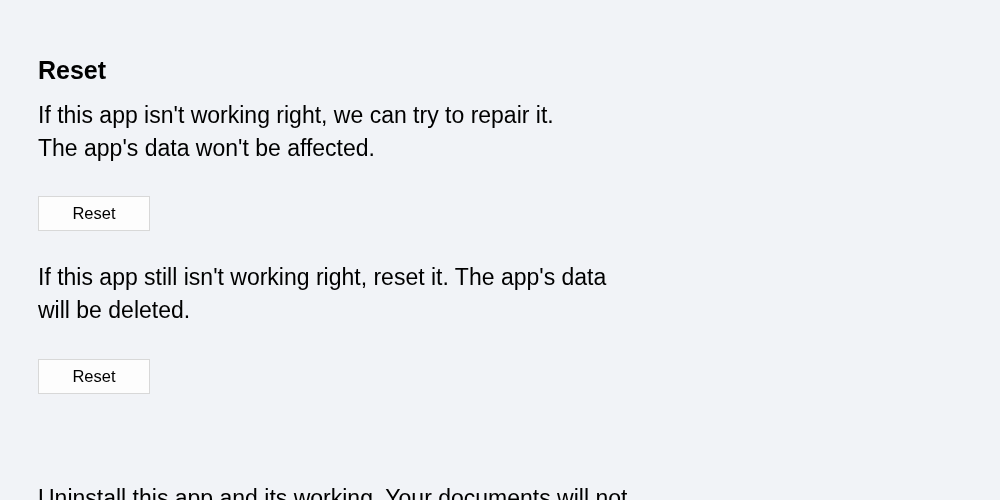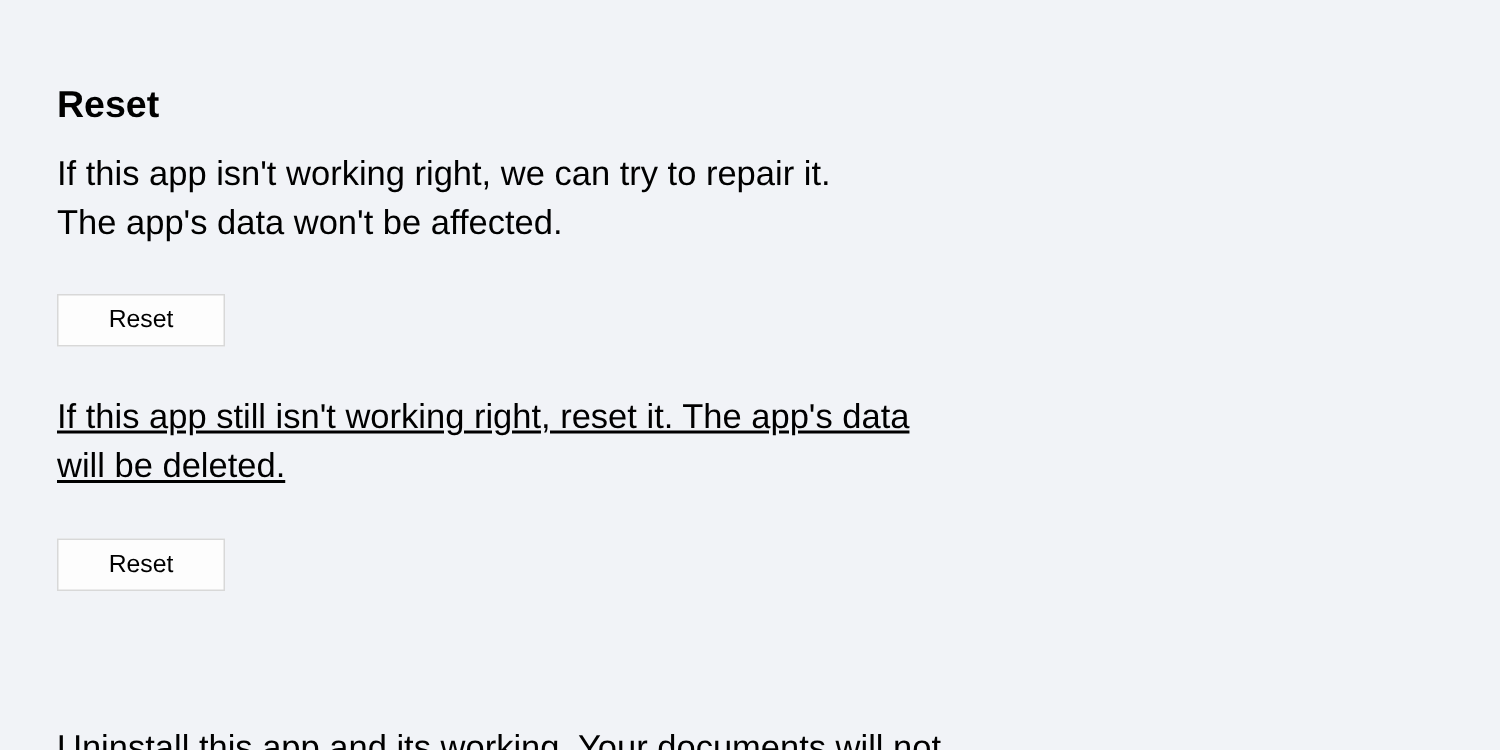--- a/index.html
+++ b/index.html
@@ -28,21 +28,20 @@
     .description {
       font-size: 23px;
       line-height: 1.42;
       color: #000;
       margin-bottom: 32px;
       max-width: 560px;
       font-weight: 400;
     }
     .description.wide {
       max-width: 600px;
-      text-decoration: underline;
     }
     .btn {
       display: inline-block;
       background-color: #fdfdfd;
       border: 1px solid #d8d8d8;
       padding: 7px 0;
       font-size: 16.5px;
       font-family: inherit;
       color: #000;
       cursor: pointer;

